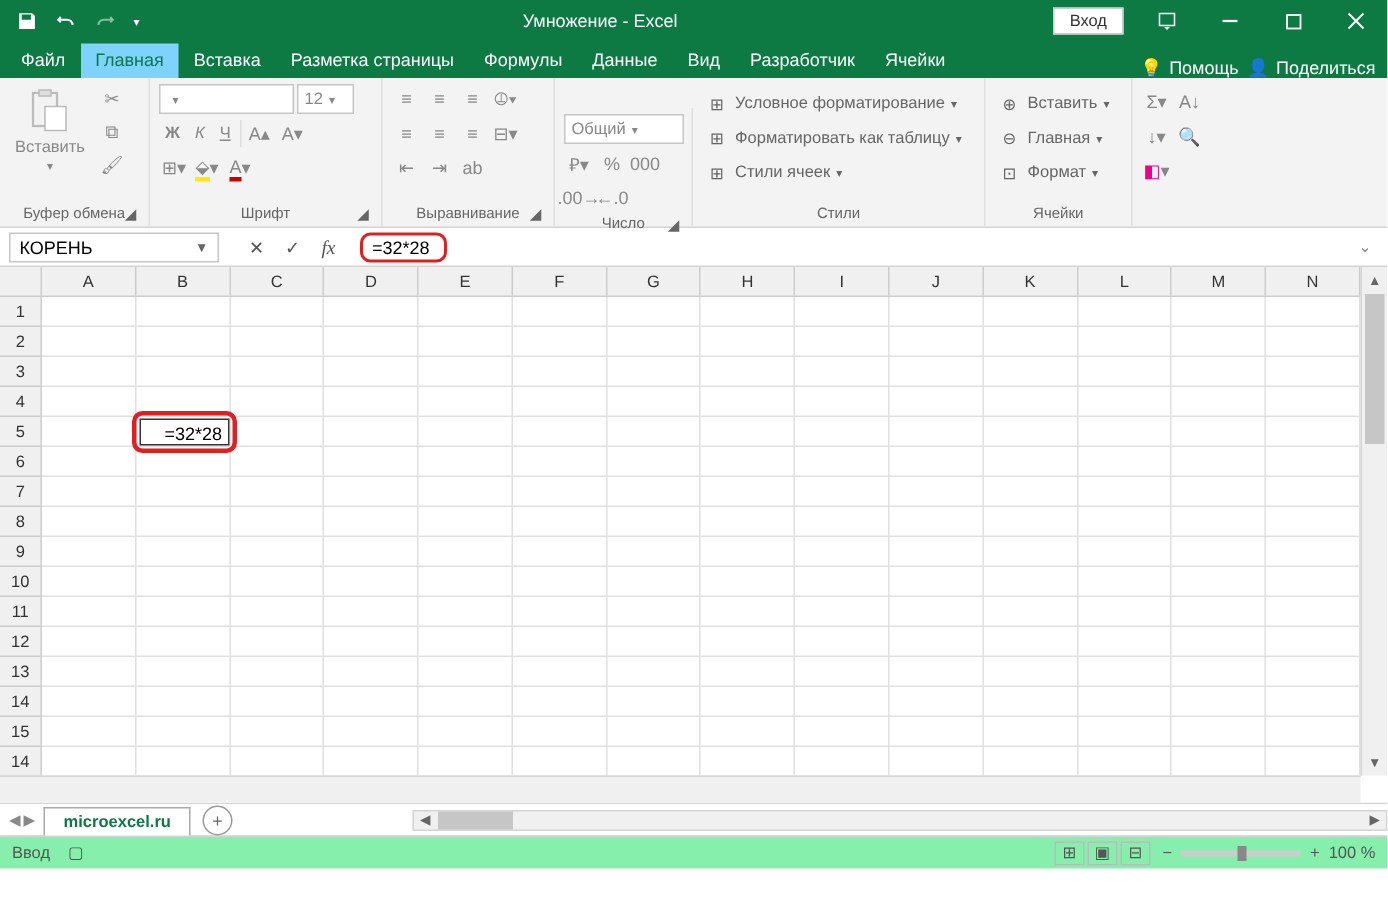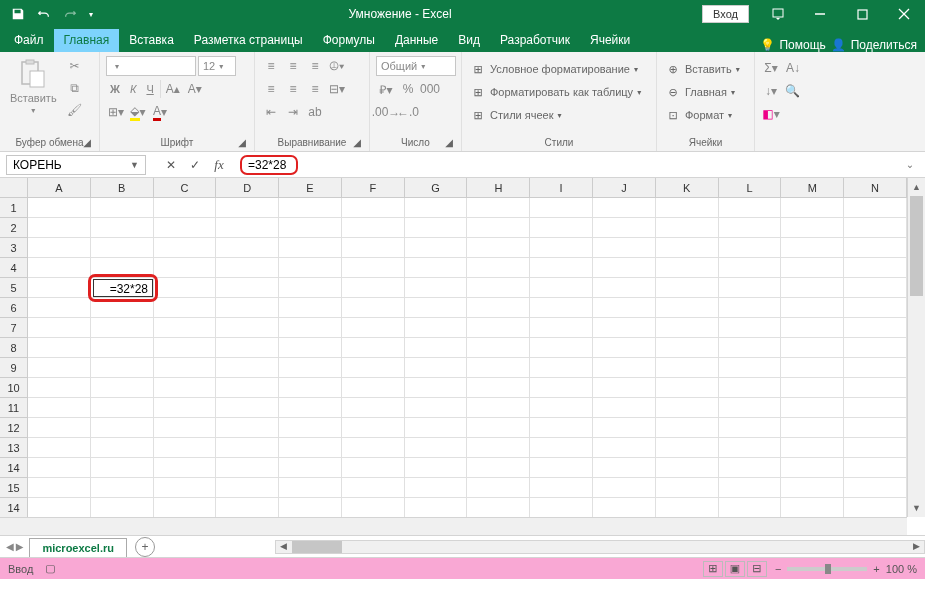--- a/index.html
+++ b/index.html
@@ -71,21 +71,21 @@
   
   .sheet-tabs { height: 22px; background: #fff; border-top: 1px solid #d4d4d4; display: flex; align-items: center; }
   .sheet-nav { display: flex; gap: 2px; padding: 0 6px; color: #888; }
   .sheet-nav span { cursor: pointer; font-size: 10px; }
   .sheet-tab { padding: 3px 12px; border: 1px solid #aaa; border-bottom: none; background: #fff; font-size: 11px; color: #0d7a44; font-weight: bold; position: relative; top: 1px; cursor: pointer; text-align: right; }
   .sheet-add { width: 20px; height: 20px; border: 1px solid #999; border-radius: 50%; display: flex; align-items: center; justify-content: center; margin-left: 8px; font-size: 12px; color: #666; cursor: pointer; }
   .sheet-hscroll { flex: 1; margin-left: 120px; height: 14px; background: #f0f0f0; border: 1px solid #d4d4d4; position: relative; }
   .sheet-hscroll .thumb { position: absolute; left: 0; top: 0; bottom: 0; width: 50px; background: #c6c6c6; }
 
   
-  .status-bar { height: 22px; background: #f9a8d4; border-top: 1px solid #d4d4d4; display: flex; align-items: center; padding: 0 8px; font-size: 11px; color: #555; }
+  .status-bar { height: 22px; background: #86efac; border-top: 1px solid #d4d4d4; display: flex; align-items: center; padding: 0 8px; font-size: 11px; color: #555; }
   .status-right { margin-left: auto; display: flex; align-items: center; gap: 8px; }
   .view-btns { display: flex; gap: 2px; }
   .view-btn { width: 20px; height: 16px; border: 1px solid #bbb; display: flex; align-items: center; justify-content: center; cursor: pointer; }
   .zoom { display: flex; align-items: center; gap: 6px; }
   .zoom-track { width: 80px; height: 4px; background: #ccc; position: relative; }
   .zoom-thumb { position: absolute; left: 38px; top: -3px; width: 6px; height: 10px; background: #888; }
 </style>
 </head>
 <body>
 
@@ -233,21 +233,21 @@
       </div>
       <div class="srow">
         <div class="mini">⇤</div>
         <div class="mini">⇥</div>
         <div class="mini">ab</div>
       </div>
     </div>
     <div class="group-label"><span>Выравнивание</span><span class="launcher">◢</span></div>
   </div>
 
-  <div class="group" style="width:92px;">
+  <div class="group" style="width:92px;margin-top:20px;">
     <div class="group-body stack" style="gap:3px;">
       <div class="combo" style="width:80px;">
           <span>Общий</span>
           <span class="dd">▾</span>
         </div>
       <div class="srow">
         <div class="mini">₽▾</div>
         <div class="mini">%</div>
         <div class="mini">000</div>
       </div>

